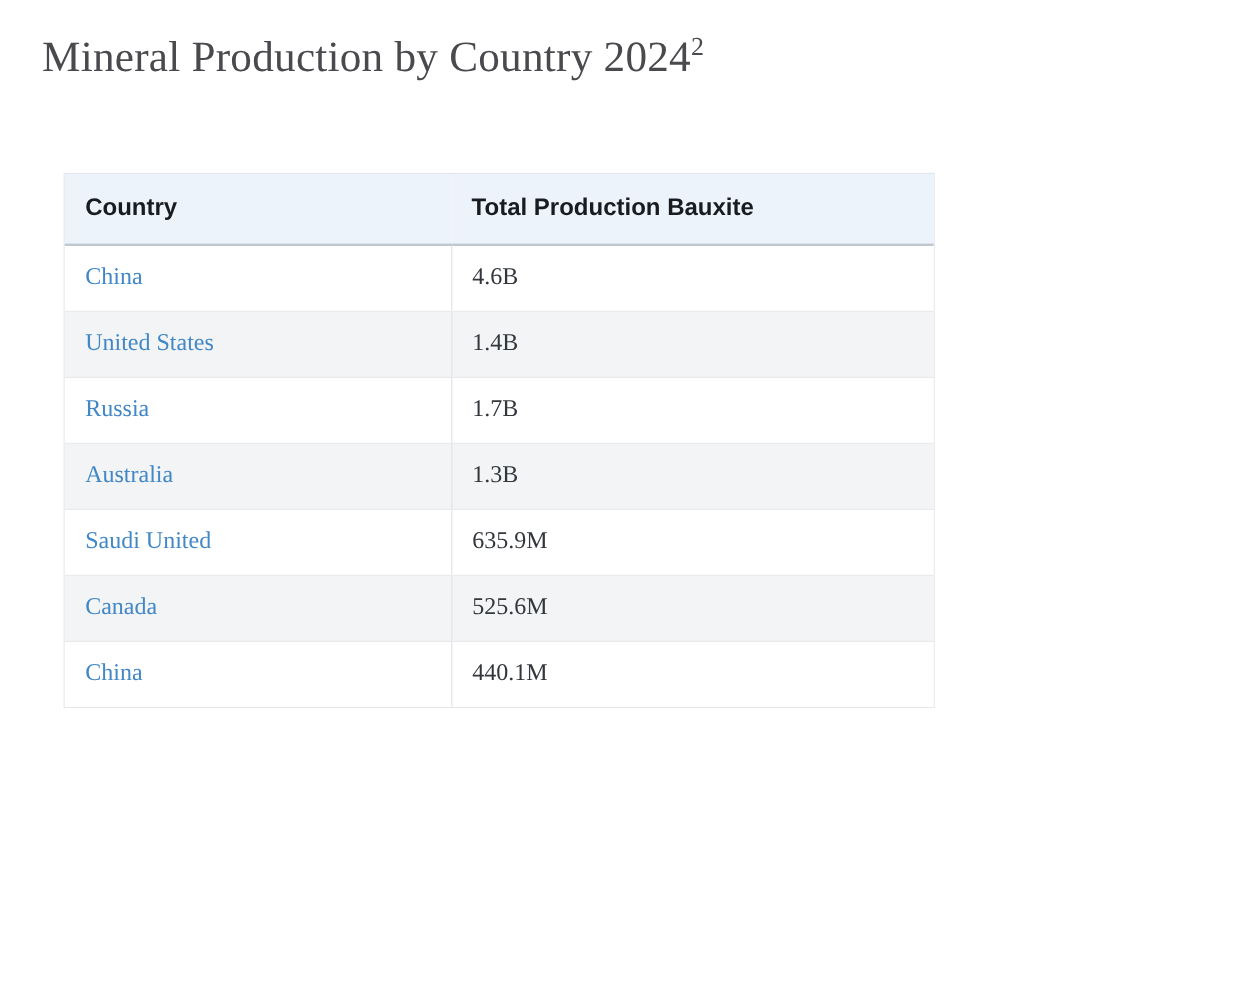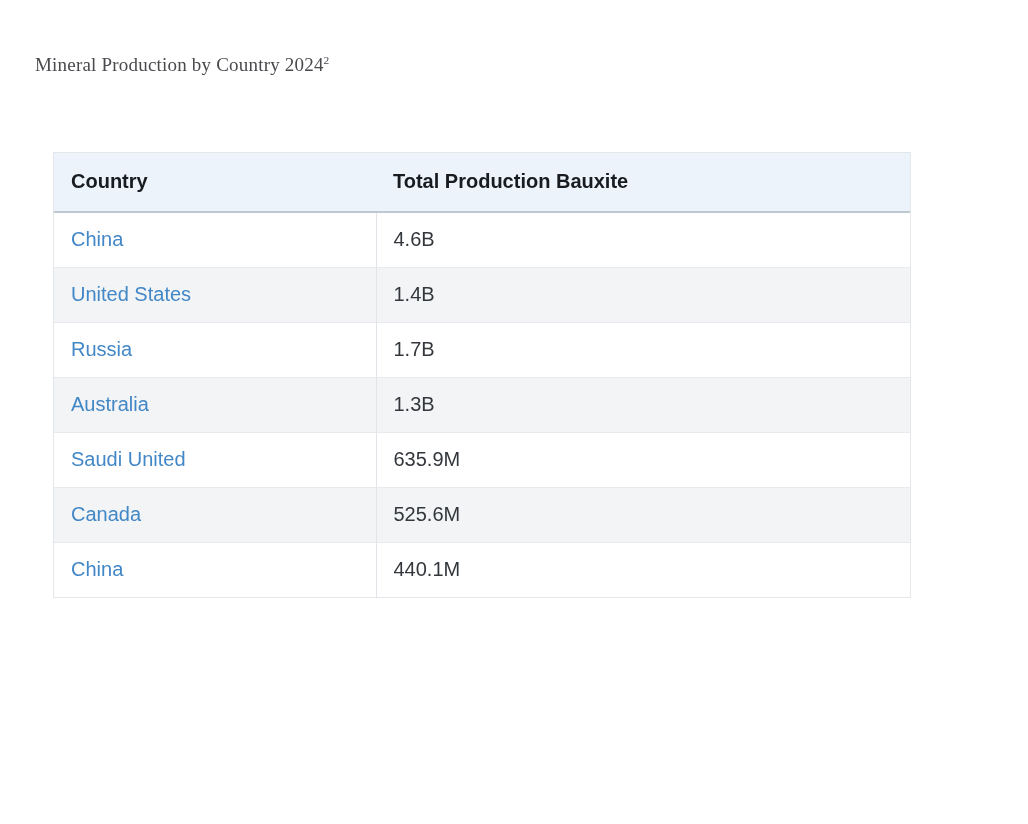--- a/index.html
+++ b/index.html
@@ -20,32 +20,32 @@
     padding: 0;
     background: #ffffff;
     width: 1028px;
     height: 824px;
     font-family: "Liberation Sans", sans-serif;
     overflow: hidden;
   }
   .page-title {
     font-family: "Liberation Serif", serif;
     font-weight: 400;
-    font-size: 19px;
+    font-size: 36px;
     color: var(--title-text);
-    margin: 54px 0 0 35px;
+    margin: 26px 0 0 35px;
     letter-spacing: 0.2px;
   }
   .page-title sup {
     font-size: 0.6em;
     line-height: 0;
   }
   .table-wrap {
     margin: 76px 0 12px 53px;
-    width: 858px;
+    width: 726px;
     border: 1px solid var(--outer-border);
     background: #ffffff;
   }
   table {
     width: 100%;
     border-collapse: collapse;
     font-size: 20px;
     table-layout: fixed;
   }
   col.country-col { width: 322px; }
@@ -54,21 +54,21 @@
     color: var(--header-text);
     font-weight: 700;
     text-align: left;
     padding: 17px 17px 18px 17px;
     border-bottom: 2px solid var(--header-rule);
   }
   tbody td {
     padding: 15px 17px 16px 17px;
     color: var(--value-text);
   }
-  tbody tr { background: #ffffff; }
+  tbody tr { background: #ffffff; font-family: Liberation Serif, serif; }
   tbody tr:nth-child(even) { background: var(--alt-row-background); }
   tbody tr + tr td { border-top: 1px solid var(--row-border); }
   tbody td.value-cell { border-left: 1px solid var(--divider-border); }
   a.country-link {
     color: var(--link);
     text-decoration: none;
     cursor: pointer;
   }
 </style>
 </head>

